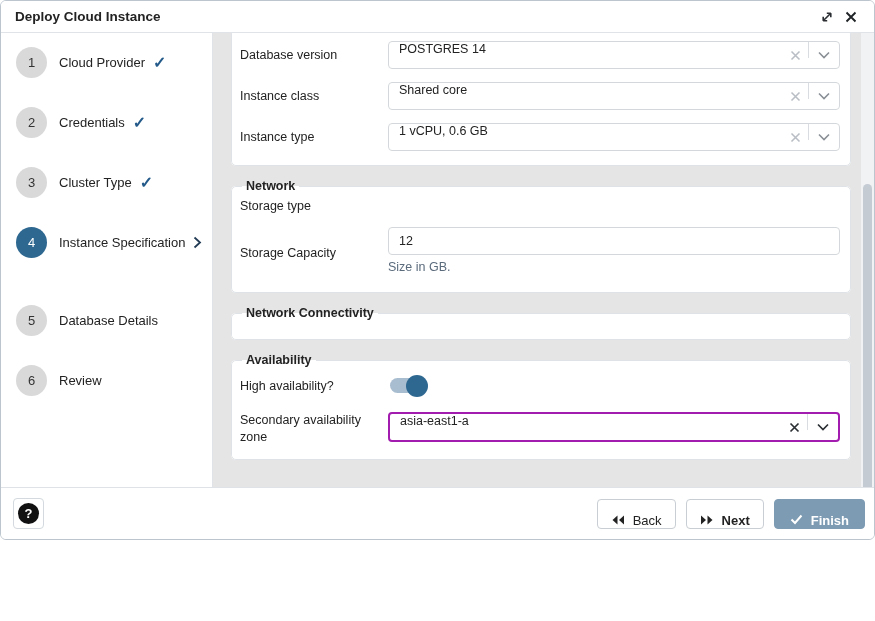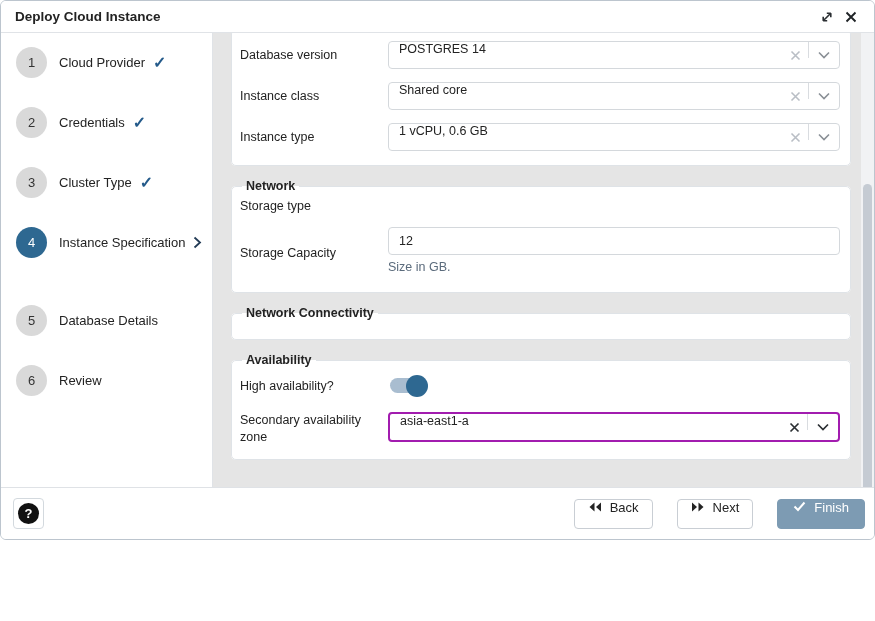--- a/index.html
+++ b/index.html
@@ -98,26 +98,26 @@
     width: 31px; height: 31px; border: 1px solid #d3d9de; border-radius: 4px; background: #fff;
     display: flex; align-items: center; justify-content: center; cursor: pointer;
   }
   .help-circle {
     width: 21px; height: 21px; border-radius: 50%; background: #111;
     color: #fff; font-size: 13px; font-weight: bold;
     display: flex; align-items: center; justify-content: center;
   }
   .footer .spacer { flex: 1; }
   .btn {
-    height: 30px; display: inline-flex; align-items: flex-start; gap: 8px;
+    height: 30px; display: inline-flex; align-items: flex-end; gap: 8px;
     border: 1px solid #c9ced4; border-radius: 4px; background: #fff;
     font-size: 13px; color: #232323; padding: 0 13px; cursor: pointer;
     font-family: "Liberation Sans", sans-serif;
   }
-  .btn + .btn { margin-left: 24px; }
+  .btn + .btn { margin-left: 10px; font-weight: bold; }
   .btn.primary { background: #7d9bb3; border-color: #7d9bb3; color: #fff; padding: 0 15px; }
 </style>
 </head>
 <body>
 
 <div class="dialog">
 
   <div class="titlebar">
     <div class="title">Deploy Cloud Instance</div>
     <div class="tb-icon">

